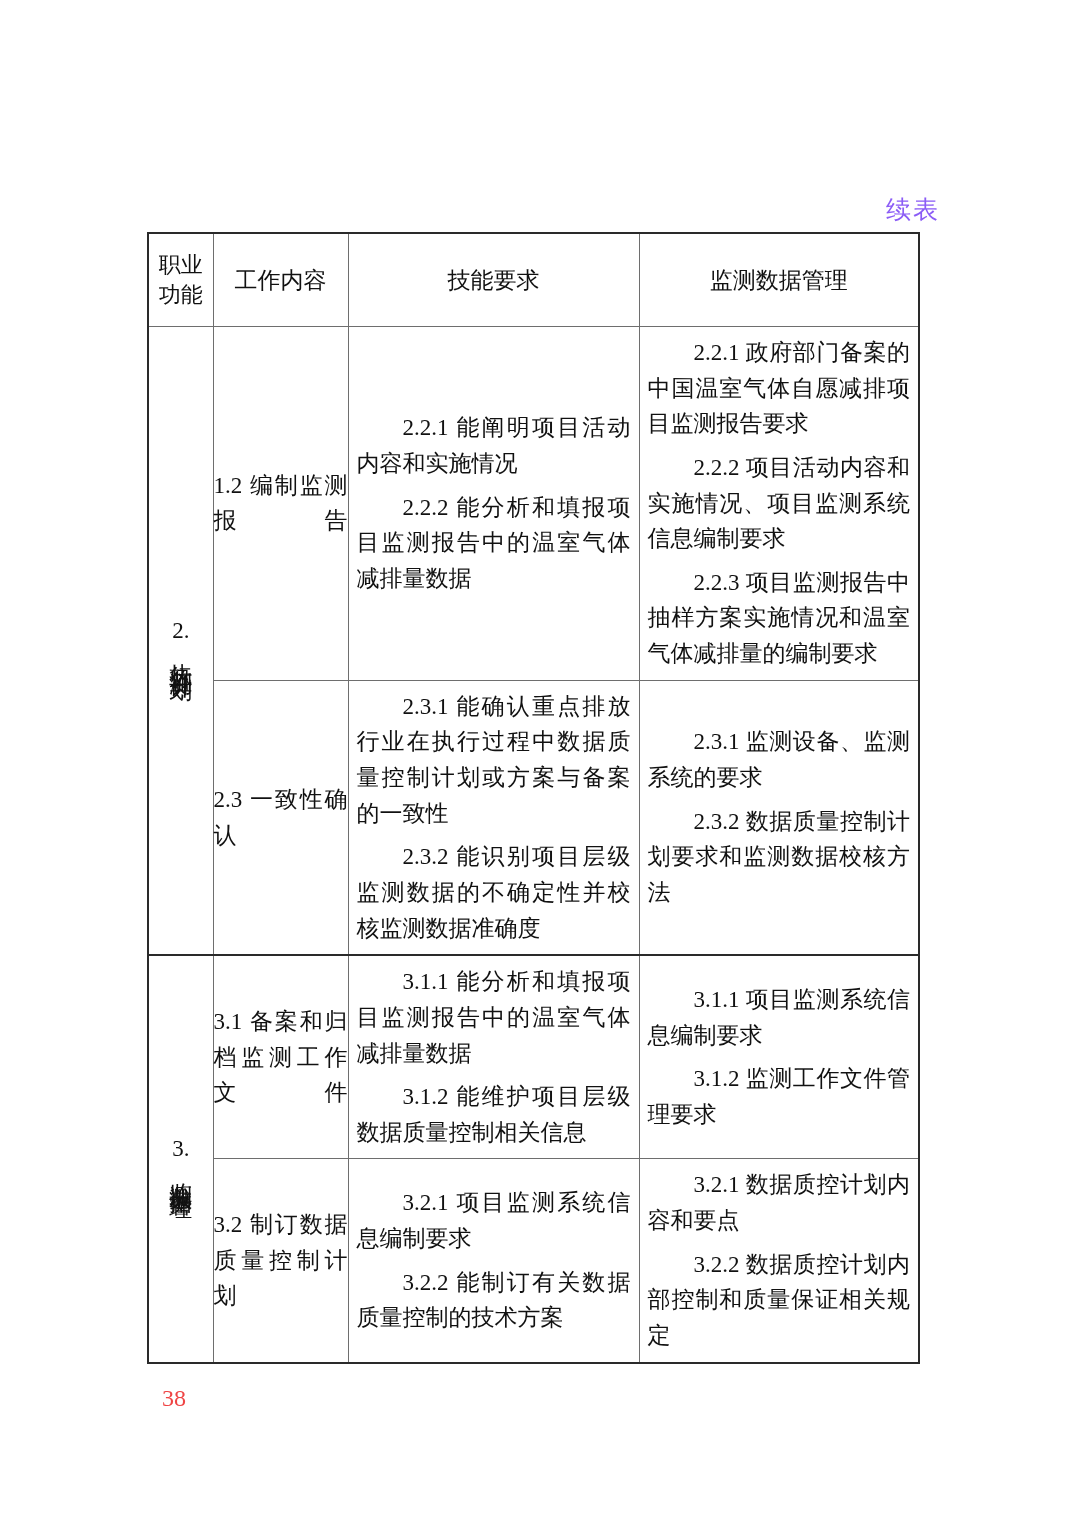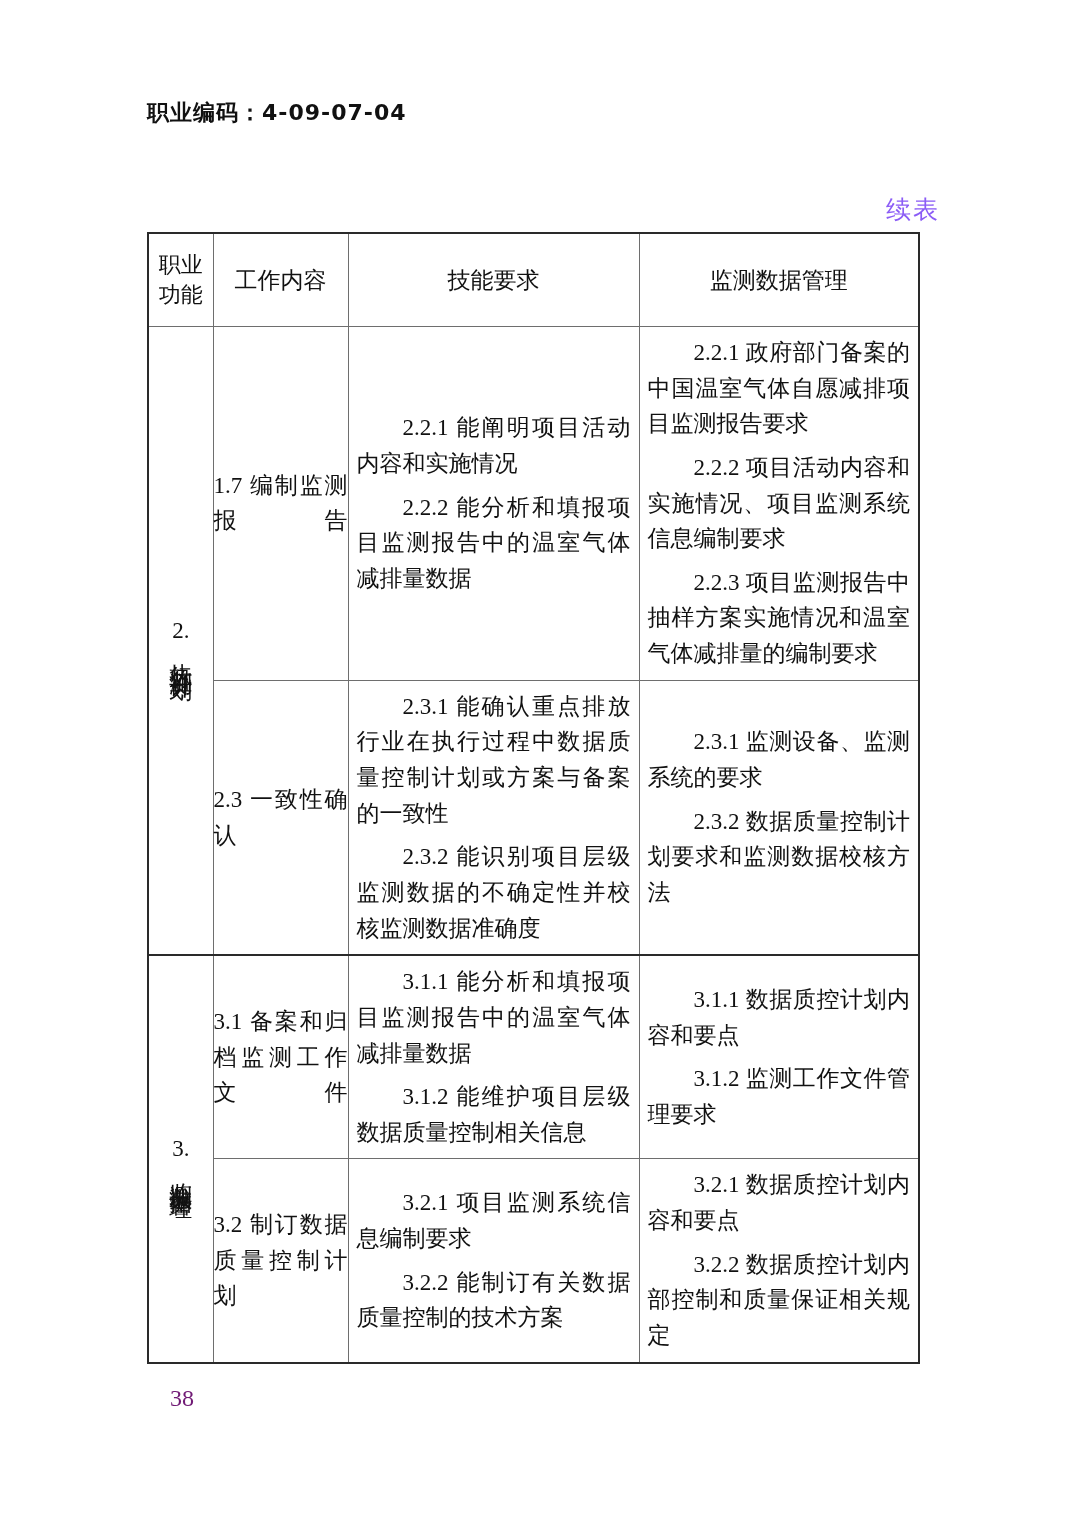--- a/index.html
+++ b/index.html
@@ -130,32 +130,31 @@
   }
 
   
   tr.sec-break > td {
     border-top: 2px solid #2a2a2a;
   }
 
   
   .folio {
     position: absolute;
-    left: 170px;
+    left: 162px;
     top: 1385px;
     font-size: 24px;
-    color: #701a75;
+    color: #ef4444;
   }
 </style>
 </head>
 <body>
 
 <div class="page">
 
-  <div class="running-head">职业编码：4-09-07-04</div>
 
   <div class="cont-label">续表</div>
 
   <div class="tbl-wrap">
     <table class="spec">
       <colgroup>
         <col class="c1">
           <col class="c2">
           <col class="c3">
           <col class="c4">
@@ -173,21 +172,21 @@
           <td>监测数据管理</td>
         </tr>
 
         <tr>
           <td class="fn-cell" rowspan="2">
             <div class="fn-inner">
               <span class="fn-num">2.</span>
               <span class="fn-vert">执行监测计划</span>
             </div>
           </td>
-          <td class="wc-cell">1.7 编制监测报告</td>
+          <td class="wc-cell">1.2 编制监测报告</td>
           <td class="body-cell">
             <p>2.2.1 能阐明项目活动内容和实施情况</p>
             <p>2.2.2 能分析和填报项目监测报告中的温室气体减排量数据</p>
           </td>
           <td class="body-cell">
             <p>2.2.1 政府部门备案的中国温室气体自愿减排项目监测报告要求</p>
             <p>2.2.2 项目活动内容和实施情况、项目监测系统信息编制要求</p>
             <p>2.2.3 项目监测报告中抽样方案实施情况和温室气体减排量的编制要求</p>
           </td>
         </tr>
@@ -210,21 +209,21 @@
               <span class="fn-num">3.</span>
               <span class="fn-vert">监测数据管理</span>
             </div>
           </td>
           <td class="wc-cell">3.1 备案和归档监测工作文件</td>
           <td class="body-cell">
             <p>3.1.1 能分析和填报项目监测报告中的温室气体减排量数据</p>
             <p>3.1.2 能维护项目层级数据质量控制相关信息</p>
           </td>
           <td class="body-cell">
-            <p>3.1.1 数据质控计划内容和要点</p>
+            <p>3.1.1 项目监测系统信息编制要求</p>
             <p>3.1.2 监测工作文件管理要求</p>
           </td>
         </tr>
 
         <tr>
           <td class="wc-cell">3.2 制订数据质量控制计划</td>
           <td class="body-cell">
             <p>3.2.1 项目监测系统信息编制要求</p>
             <p>3.2.2 能制订有关数据质量控制的技术方案</p>
           </td>

